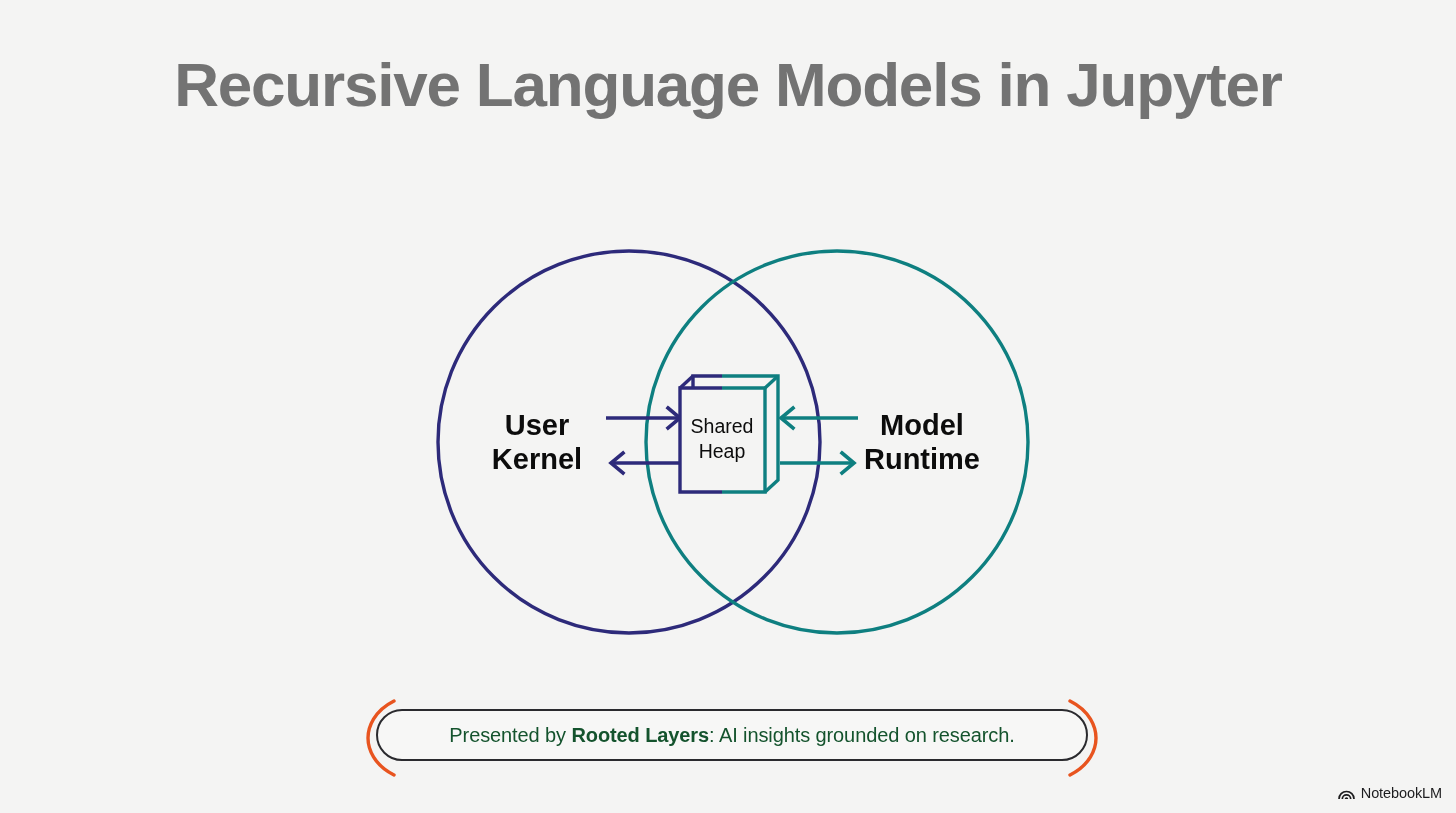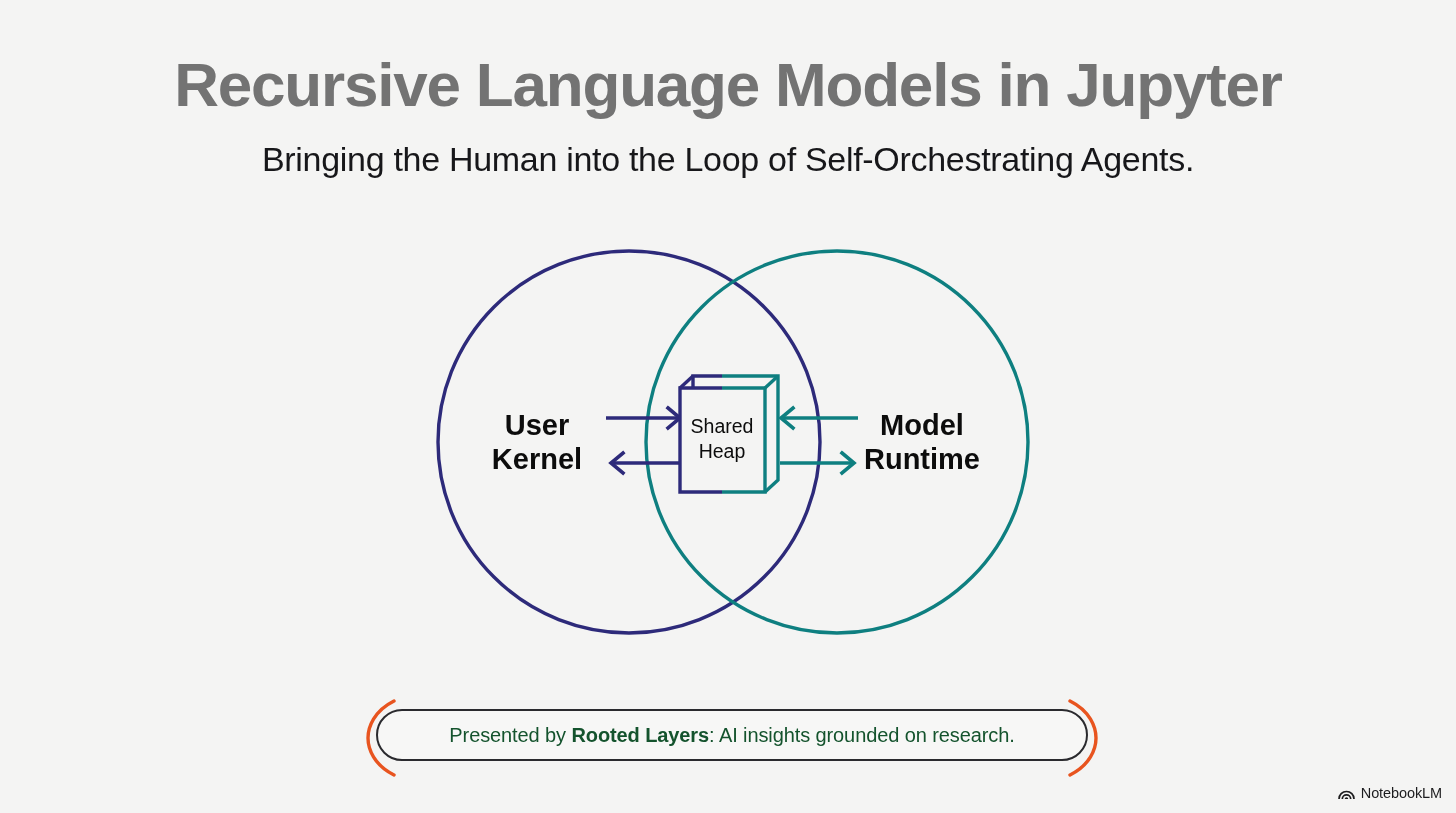--- a/index.html
+++ b/index.html
@@ -113,21 +113,20 @@
     font-weight: 500;
   }
 </style>
 </head>
 <body>
 
 <div class="slide">
 
   <div class="title">Recursive Language Models in Jupyter</div>
 
-  <div class="subtitle">Bringing the Human into the Loop of Self-Orchestrating Agents.</div>
 
   <div class="diagram">
     <svg width="640" height="430" viewBox="0 0 640 430" xmlns="http://www.w3.org/2000/svg">
 
       <circle cx="219" cy="212" r="191" fill="none" stroke="#2d2a7a" stroke-width="3.4"></circle>
 
       <circle cx="427" cy="212" r="191" fill="none" stroke="#0e7f80" stroke-width="3.4"></circle>
 
       <g>
         <line x1="196" y1="188" x2="268" y2="188" stroke="#2d2a7a" stroke-width="3.6"></line>

